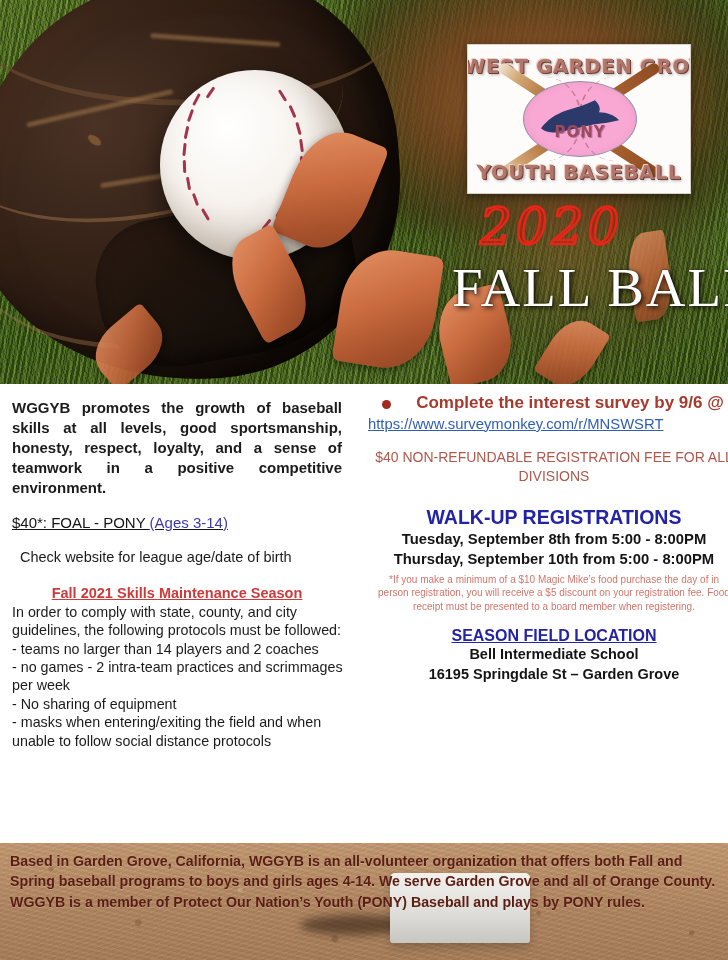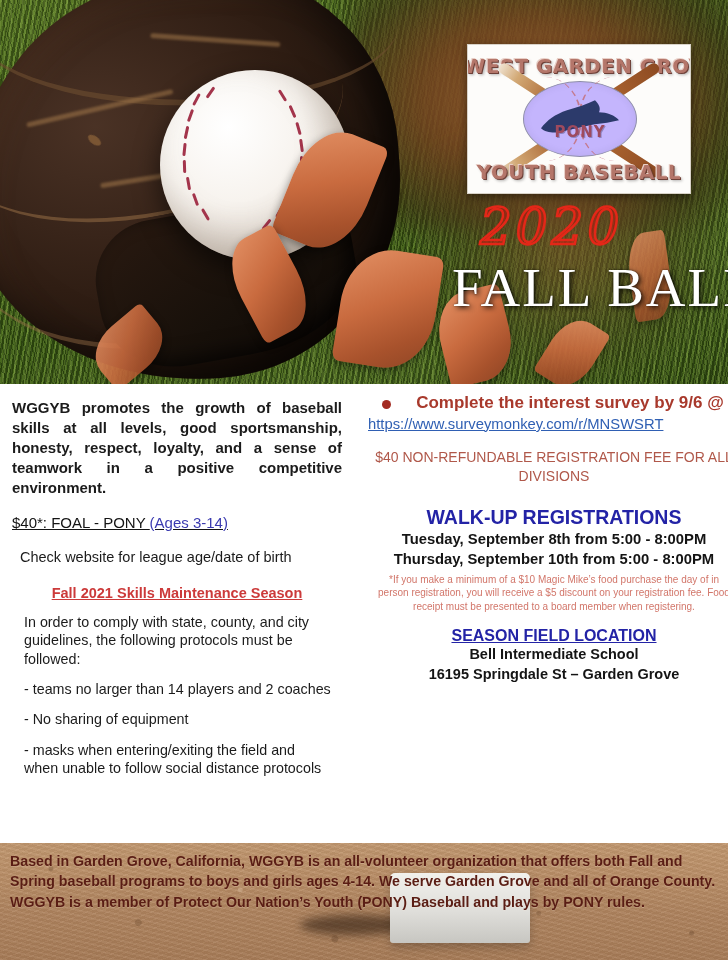--- a/index.html
+++ b/index.html
@@ -175,21 +175,21 @@
   }
   .bat-a { left: 22px; top: 48px; transform: rotate(33deg); }
   .bat-b { right: 22px; top: 48px; transform: rotate(-33deg); }
   .bat-c { left: 22px; top: 92px; transform: rotate(-33deg); }
   .bat-d { right: 22px; top: 92px; transform: rotate(33deg); }
   .logo-ball {
     position: absolute;
     left: 55px; top: 36px;
     width: 112px; height: 74px;
     border-radius: 50%;
-    background: #c4b5fd;
+    background: #f9a8d4;
     border: 1px solid #8e8ea8;
     box-shadow: inset 0 0 8px rgba(0,0,0,0.07);
   }
   .logo-ball-seam {
     position: absolute;
     width: 70px; height: 84px;
     border-radius: 50%;
     border-right: 2px dashed #c4798c;
   }
   .pony-horse {
@@ -289,21 +289,21 @@
     color: #cc3a3a;
     text-decoration: underline;
   }
   .protocol-text {
     margin: 0 2px 0 4px;
     font-family: "Liberation Sans", sans-serif;
     font-size: 14.3px;
     color: #1b1b1b;
     line-height: 1.29;
   }
-  .protocol-text div { margin: 12px; }
+  .protocol-text div { margin: 0; }
 
   
   .survey-block {
     margin: 8px 0 0 0;
     position: relative;
     padding-left: 32px;
   }
   .survey-bullet {
     position: absolute;
     left: 14px; top: 8px;
@@ -537,20 +537,21 @@
 
       <div class="fee-line"><span>$40*: FOAL - PONY </span><span class="ages">(Ages 3-14)</span></div>
 
       <div class="check-line">Check website for league age/date of birth</div>
 
       <div class="season-head">Fall 2021 Skills Maintenance Season</div>
 
       <div class="protocol-text">
         <div>In order to comply with state, county, and city guidelines, the following protocols must be followed:</div>
         <div>- teams no larger than 14 players and 2 coaches</div>
+        <div>- no games - 2 intra-team practices and scrimmages per week</div>
         <div>- No sharing of equipment</div>
         <div>- masks when entering/exiting the field and when unable to follow social distance protocols</div>
       </div>
     </div>
 
     <div id="col-right">
       <div class="survey-block">
         <span class="survey-bullet"></span>
         <div class="survey-text">Complete the interest survey by 9/6 @</div>
       </div>

